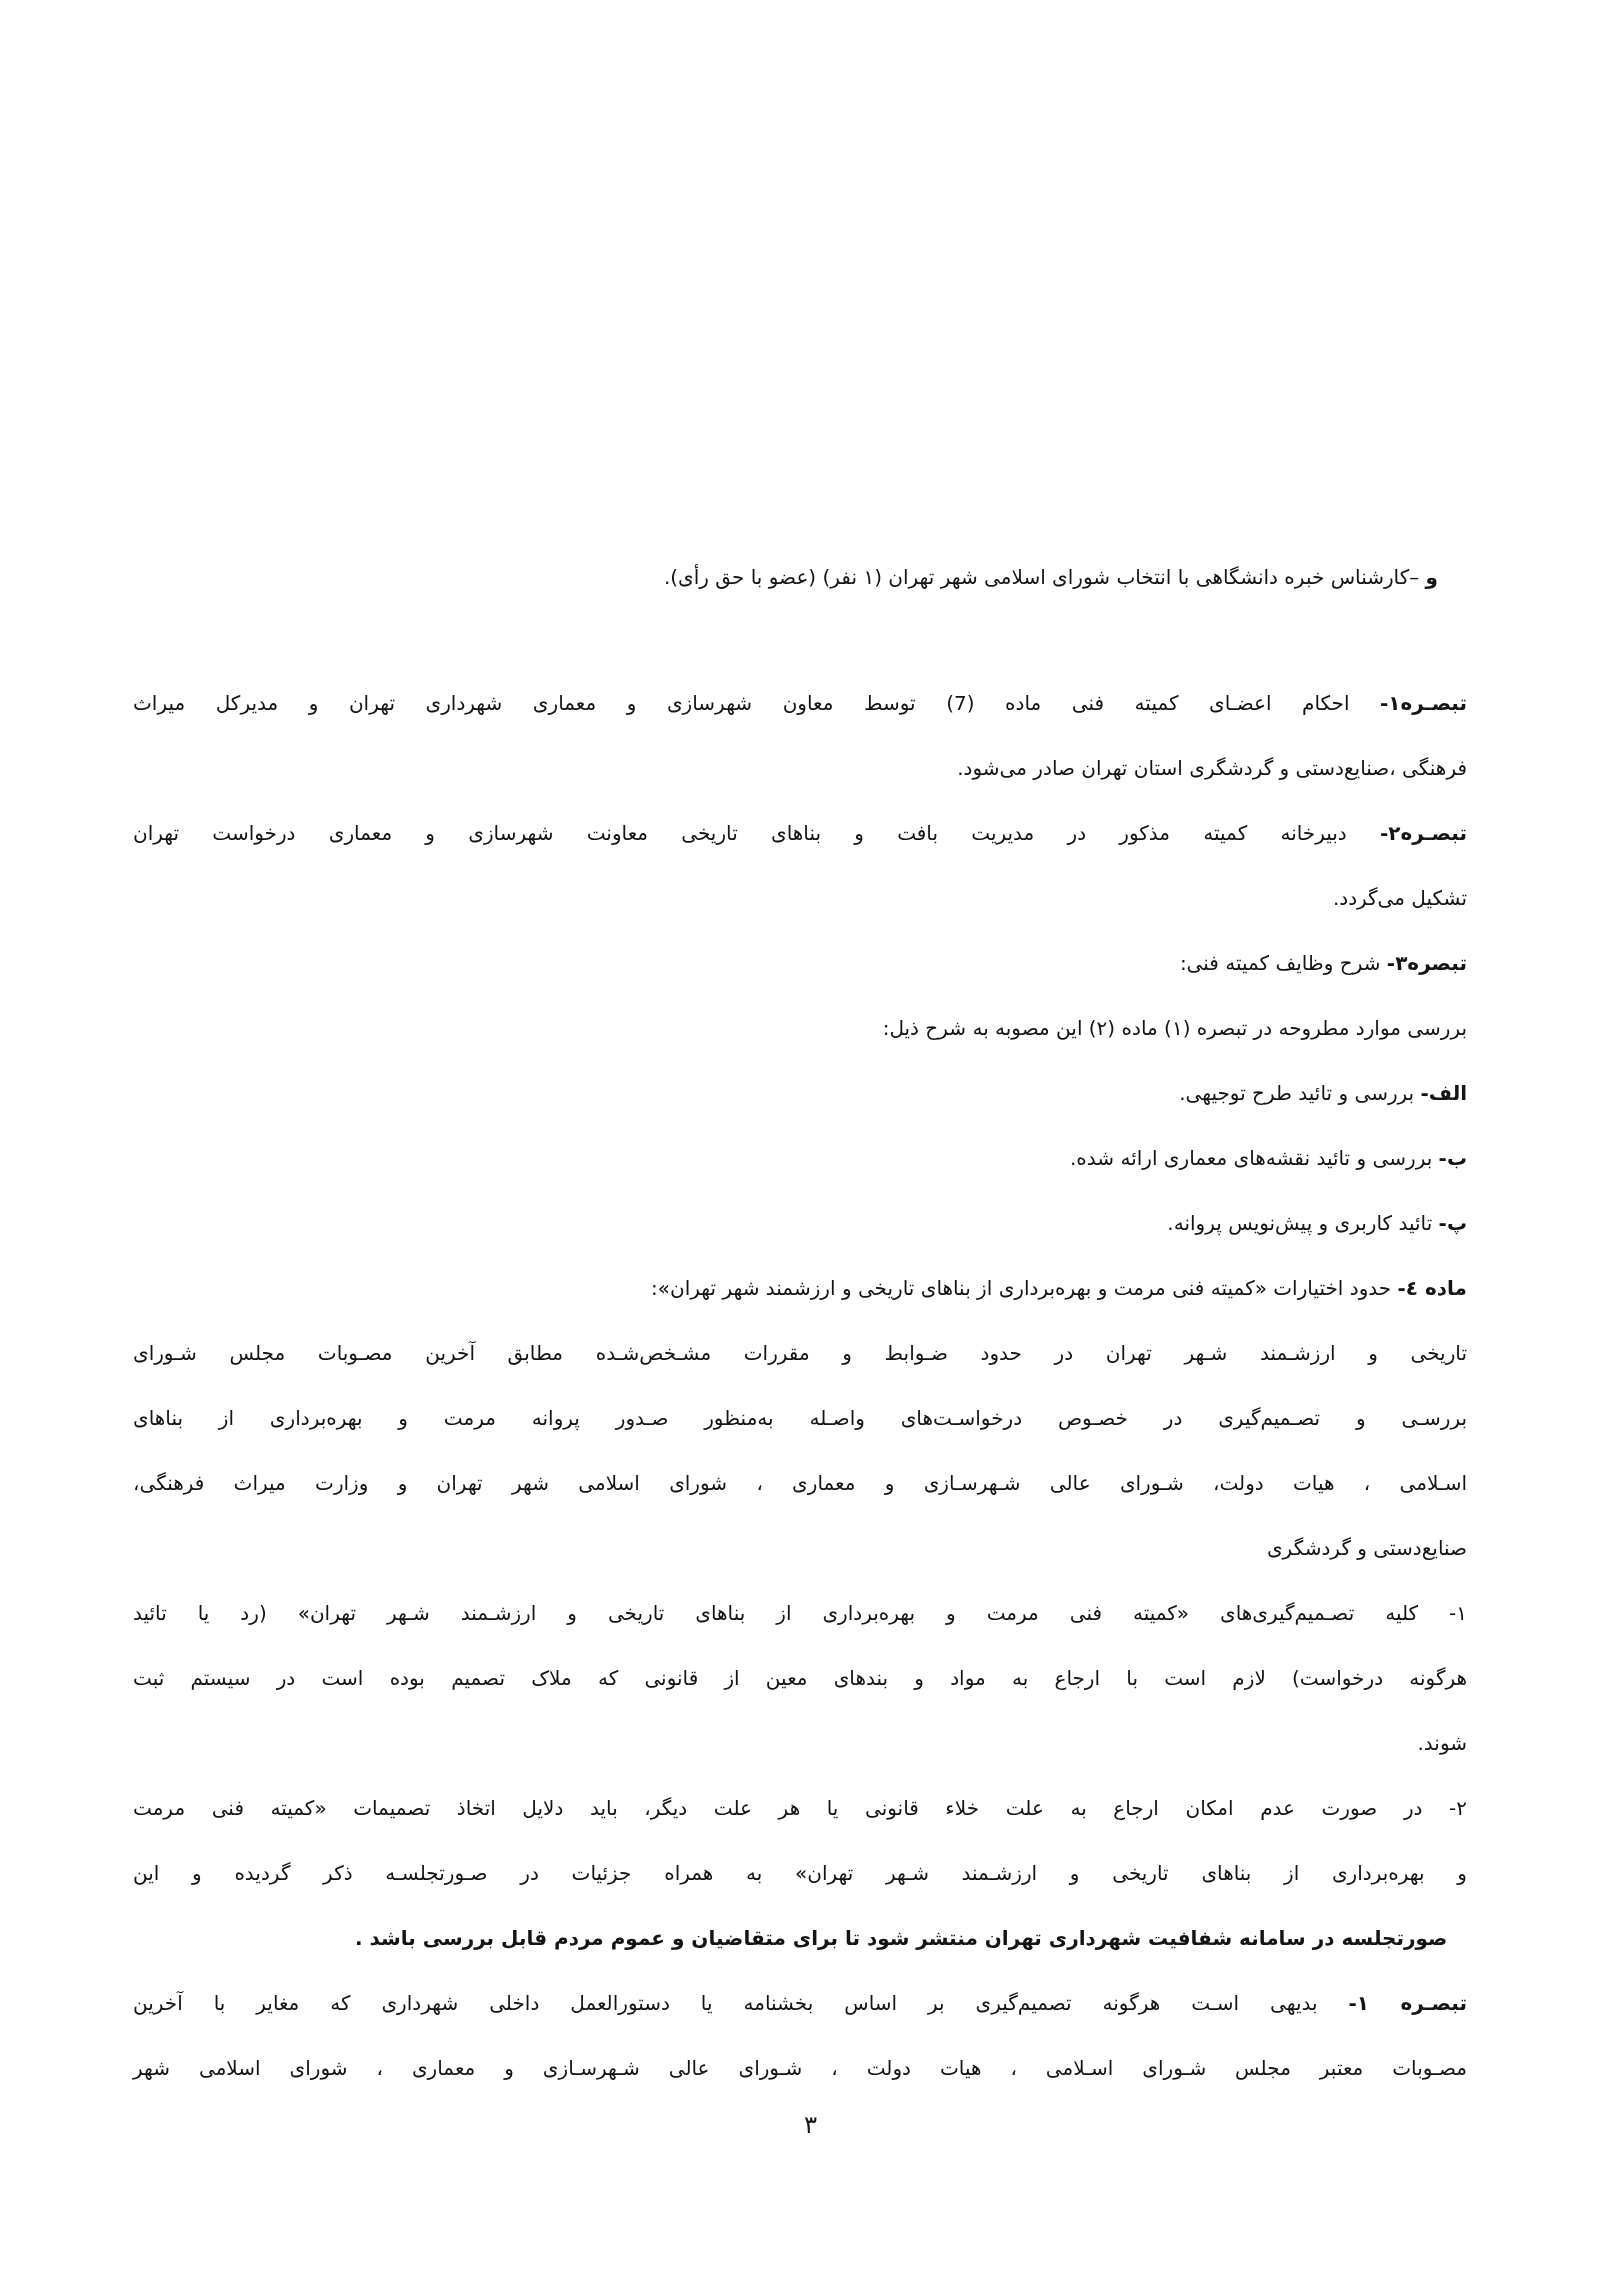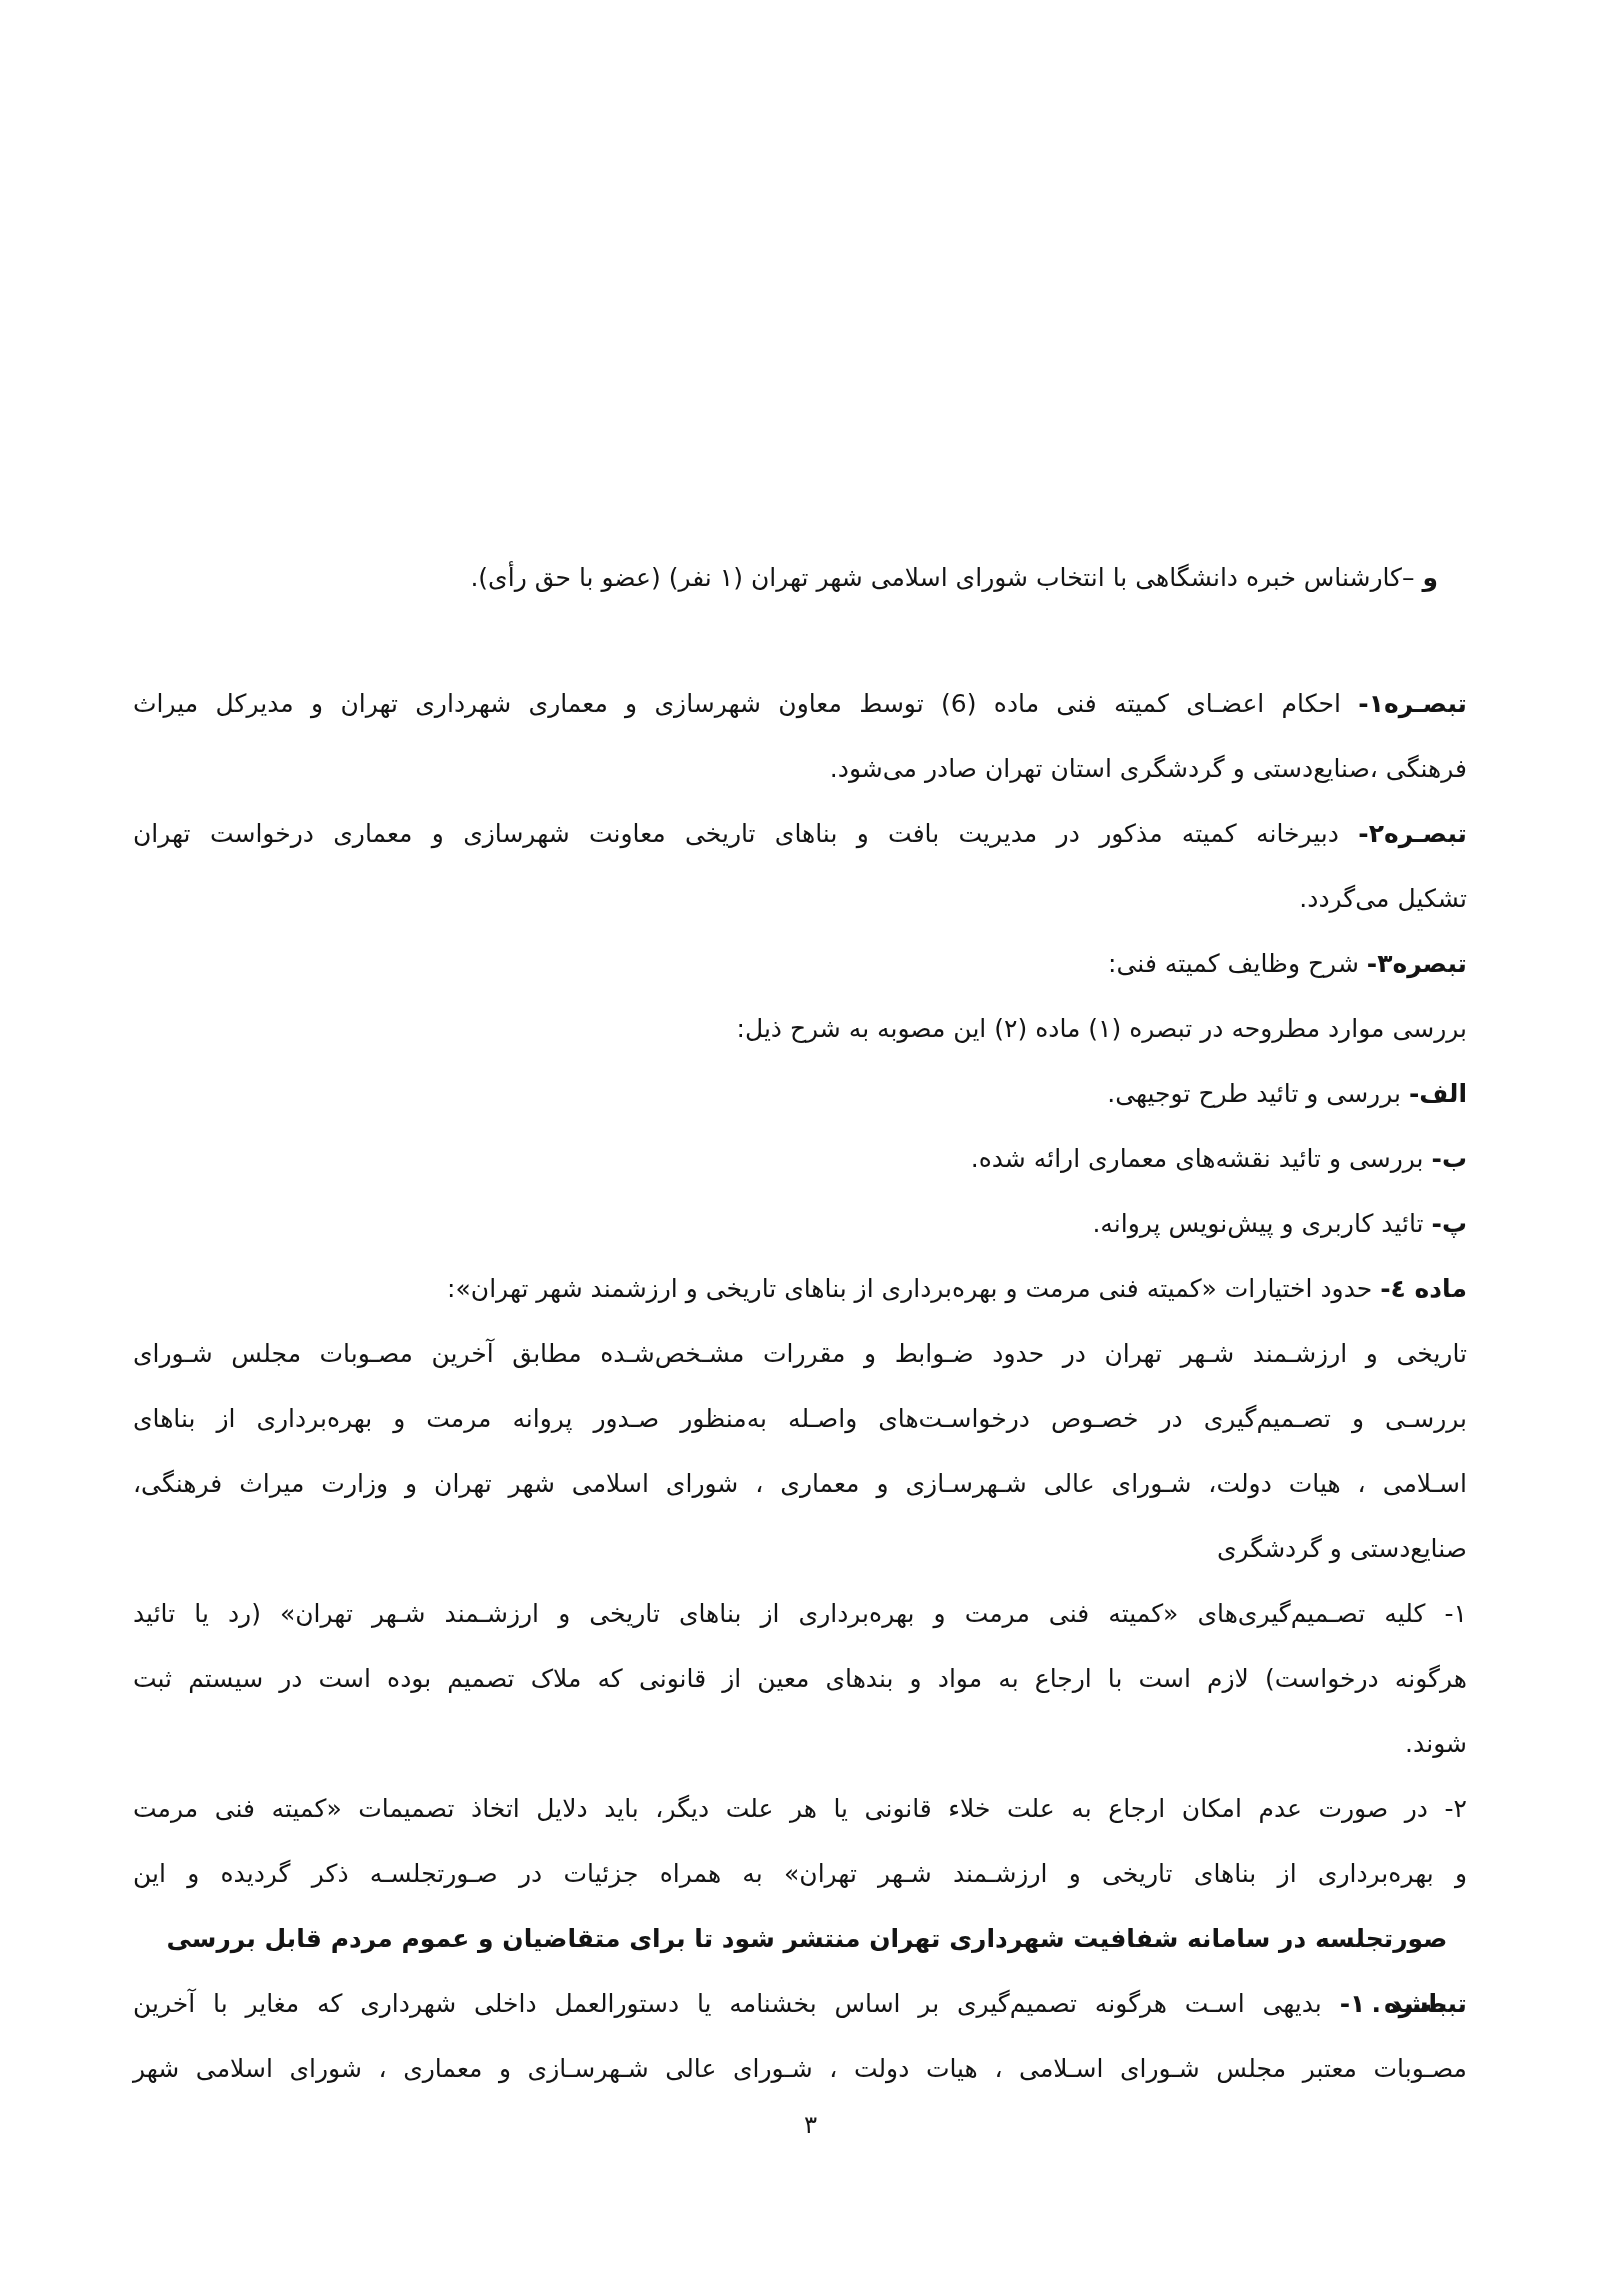--- a/index.html
+++ b/index.html
@@ -15,21 +15,21 @@
     font-family: "DejaVu Sans", sans-serif;
     color: #141414;
     overflow: hidden;
   }
   .body-text {
     position: absolute;
     top: 545px;
     right: 154px;
     left: 133px;
     direction: rtl;
-    font-size: 25px;
+    font-size: 20px;
   }
   .line {
     height: 65px;
     line-height: 65px;
     text-align: right;
     white-space: normal;
   }
   .line.justify {
     text-align: justify;
     text-align-last: justify;
@@ -62,21 +62,21 @@
 </style>
 </head>
 <body>
 
 <div class="page">
 
   <div class="body-text">
 
     <div class="line ind30"><span class="lead">و</span><span> –کارشناس خبره دانشگاهی با انتخاب شورای اسلامی شهر تهران (۱ نفر) (عضو با حق رأی).</span></div>
 
-    <div class="line justify gap"><span class="lead">تبصـره۱-</span><span> احکام اعضـای کمیته فنی ماده (6) توسط معاون شهرسازی و معماری شهرداری تهران و مدیرکل میراث</span></div>
+    <div class="line justify gap"><span class="lead">تبصـره۱-</span><span> احکام اعضـای کمیته فنی ماده (7) توسط معاون شهرسازی و معماری شهرداری تهران و مدیرکل میراث</span></div>
 
     <div class="line"><span>فرهنگی ،صنایع‌دستی و گردشگری استان تهران صادر می‌شود.</span></div>
 
     <div class="line justify"><span class="lead">تبصـره۲-</span><span> دبیرخانه کمیته مذکور در مدیریت بافت و بناهای تاریخی معاونت شهرسازی و معماری درخواست تهران</span></div>
 
     <div class="line"><span>تشکیل می‌گردد.</span></div>
 
     <div class="line"><span class="lead">تبصره۳-</span><span> شرح وظایف کمیته فنی:</span></div>
 
     <div class="line"><span>بررسی موارد مطروحه در تبصره (۱) ماده (۲) این مصوبه به شرح ذیل:</span></div>

